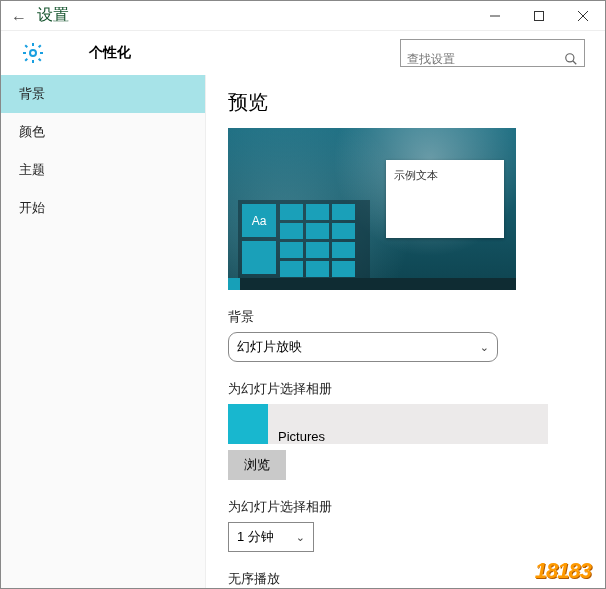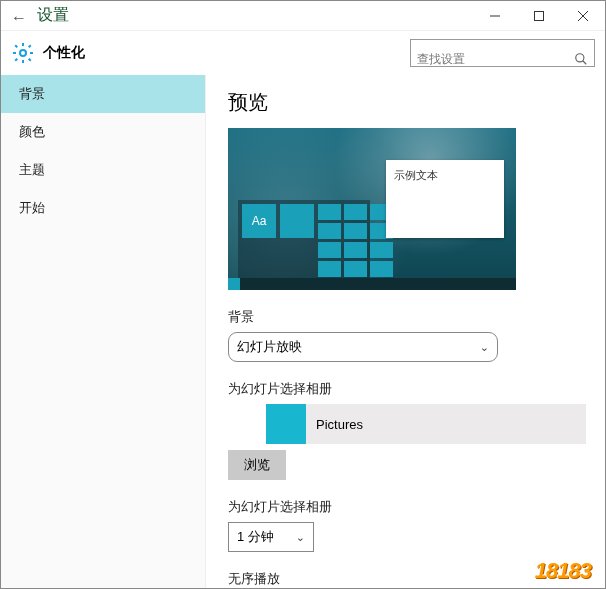--- a/index.html
+++ b/index.html
@@ -4,21 +4,21 @@
 <style>
 * { margin: 0; padding: 0; box-sizing: border-box; font-family: "Microsoft YaHei", "Segoe UI", sans-serif; }
 body { background: #fff; width: 606px; height: 589px; overflow: hidden; border: 1px solid #888; position: relative; }
 
 .titlebar { height: 30px; display: flex; align-items: center; border-bottom: 1px solid #eee; }
 .titlebar .back { width: 36px; text-align: center; font-size: 16px; color: #555; }
 .titlebar .title { font-size: 16px; color: #14532d; }
 .titlebar .winbtns { margin-left: auto; display: flex; }
 .titlebar .winbtn { width: 44px; height: 30px; display: flex; align-items: center; justify-content: center; color: #333; }
 
-.header { height: 44px; display: flex; align-items: center; padding: 0 10px; }
+.header { height: 44px; display: flex; align-items: center; padding: 0 20px; gap: 36px; }
 .header .gear { width: 24px; height: 24px; color: #1a9fe0; margin-right: 8px; }
 .header .htitle { font-size: 14px; font-weight: bold; }
 .header .search { margin-left: auto; width: 185px; height: 28px; border: 1px solid #999; display: flex; align-items: flex-end; padding: 0 6px; background: #fff; }
 .header .search input { border: none; outline: none; flex: 1; font-size: 12px; background: transparent; }
 .header .search .sicon { color: #666; }
 
 .body { display: flex; height: calc(100% - 74px); }
 .sidebar { width: 205px; background: #fafafa; border-right: 1px solid #eee; }
 .sidebar .item { padding: 10px 18px; font-size: 13px; color: #222; cursor: pointer; }
 .sidebar .item.active { background: #a7e3e8; }
@@ -27,34 +27,34 @@
 .main h2 { font-size: 20px; font-weight: normal; margin-bottom: 12px; }
 
 .preview { width: 288px; height: 162px; background: linear-gradient(180deg,#1d6e82 0%,#0e434f 100%); position: relative; margin-bottom: 18px; overflow: hidden; }
 .preview::before { content:""; position:absolute; inset:0; background:
   radial-gradient(circle at 70% 20%, rgba(255,255,255,0.35), transparent 40%),
   radial-gradient(circle at 20% 60%, rgba(180,230,240,0.25), transparent 50%);
 }
 .preview .taskbar { position: absolute; left:0; right:0; bottom:0; height:12px; background:#0f2c33; }
 .preview .taskbar .wbtn { width:12px; height:12px; background:#17a0b8; }
 .preview .start { position:absolute; left:10px; bottom:12px; width:132px; height:78px; background:rgba(16,46,54,0.55); display:flex; padding:4px; gap:4px; }
-.preview .start .col1 { display:flex; gap:4px; }
+.preview .start .col1 { display:flex; flex-direction:column; gap:4px; }
 .preview .start .col1 .sq { width:34px; height:34px; background:#1aa0b9; }
 .preview .aa { color:#fff; font-size:12px; display:flex; align-items:center; justify-content:center; }
 .preview .start .grid { display:grid; grid-template-columns:repeat(3,23px); grid-auto-rows:16px; gap:3px; }
 .preview .start .grid .c { background:#1aa0b9; }
 .preview .window { position:absolute; right:12px; top:32px; width:118px; height:78px; background:#fff; padding:8px; font-size:11px; color:#333; box-shadow:0 1px 3px rgba(0,0,0,0.3); }
 
 .section-label { font-size: 13px; color: #222; margin-bottom: 6px; }
 .dropdown { border: 1px solid #888; height: 30px; display: flex; align-items: center; padding: 0 8px; font-size: 13px; background: #fff; justify-content: space-between; margin-bottom: 18px; }
 .dropdown.w1 { width: 270px; border-radius: 9px; }
 .dropdown.w2 { width: 86px; }
 .dropdown .chev { font-size: 11px; color: #444; }
 
-.album-row { background: #eceaea; height: 40px; display: flex; align-items: center; padding-right: 10px; margin-bottom: 6px; width: 320px; margin-left: 38px; }
+.album-row { background: #eceaea; height: 40px; display: flex; align-items: flex-end; padding-right: 10px; margin-bottom: 6px; width: 320px; }
 .album-row .thumb { width: 40px; height: 40px; background: #18b7cf; margin-right: 10px; }
 .album-row .name { font-size: 13px; }
 
 .browse-btn { background: #c9c9c9; border: none; padding: 6px 16px; font-size: 13px; margin-bottom: 18px; cursor: pointer; }
 
 .watermark { position: absolute; right: 14px; bottom: 4px; font-size: 22px; font-weight: 900; font-style: italic; color: #ff9a00; text-shadow: -1px -1px 0 #fff, 1px 1px 0 #b35a00; letter-spacing: -1px; pointer-events: none; }
 
 svg { display: block; }
 </style>
 </head>

